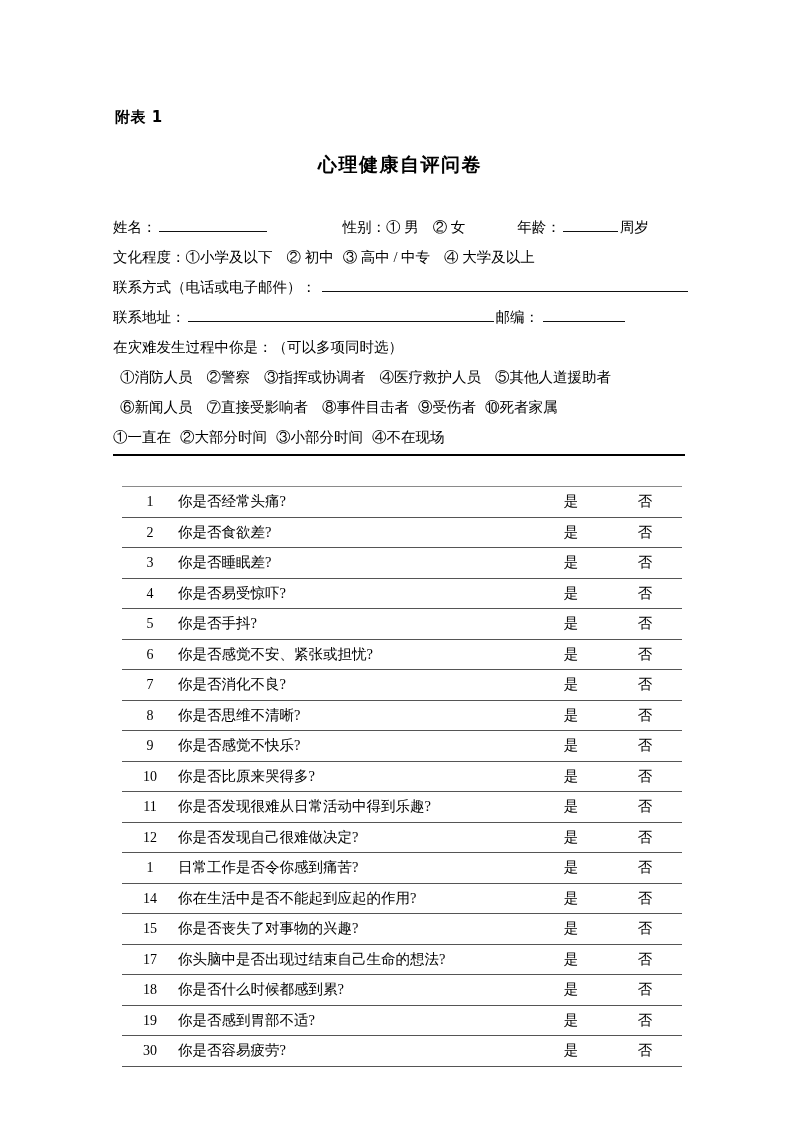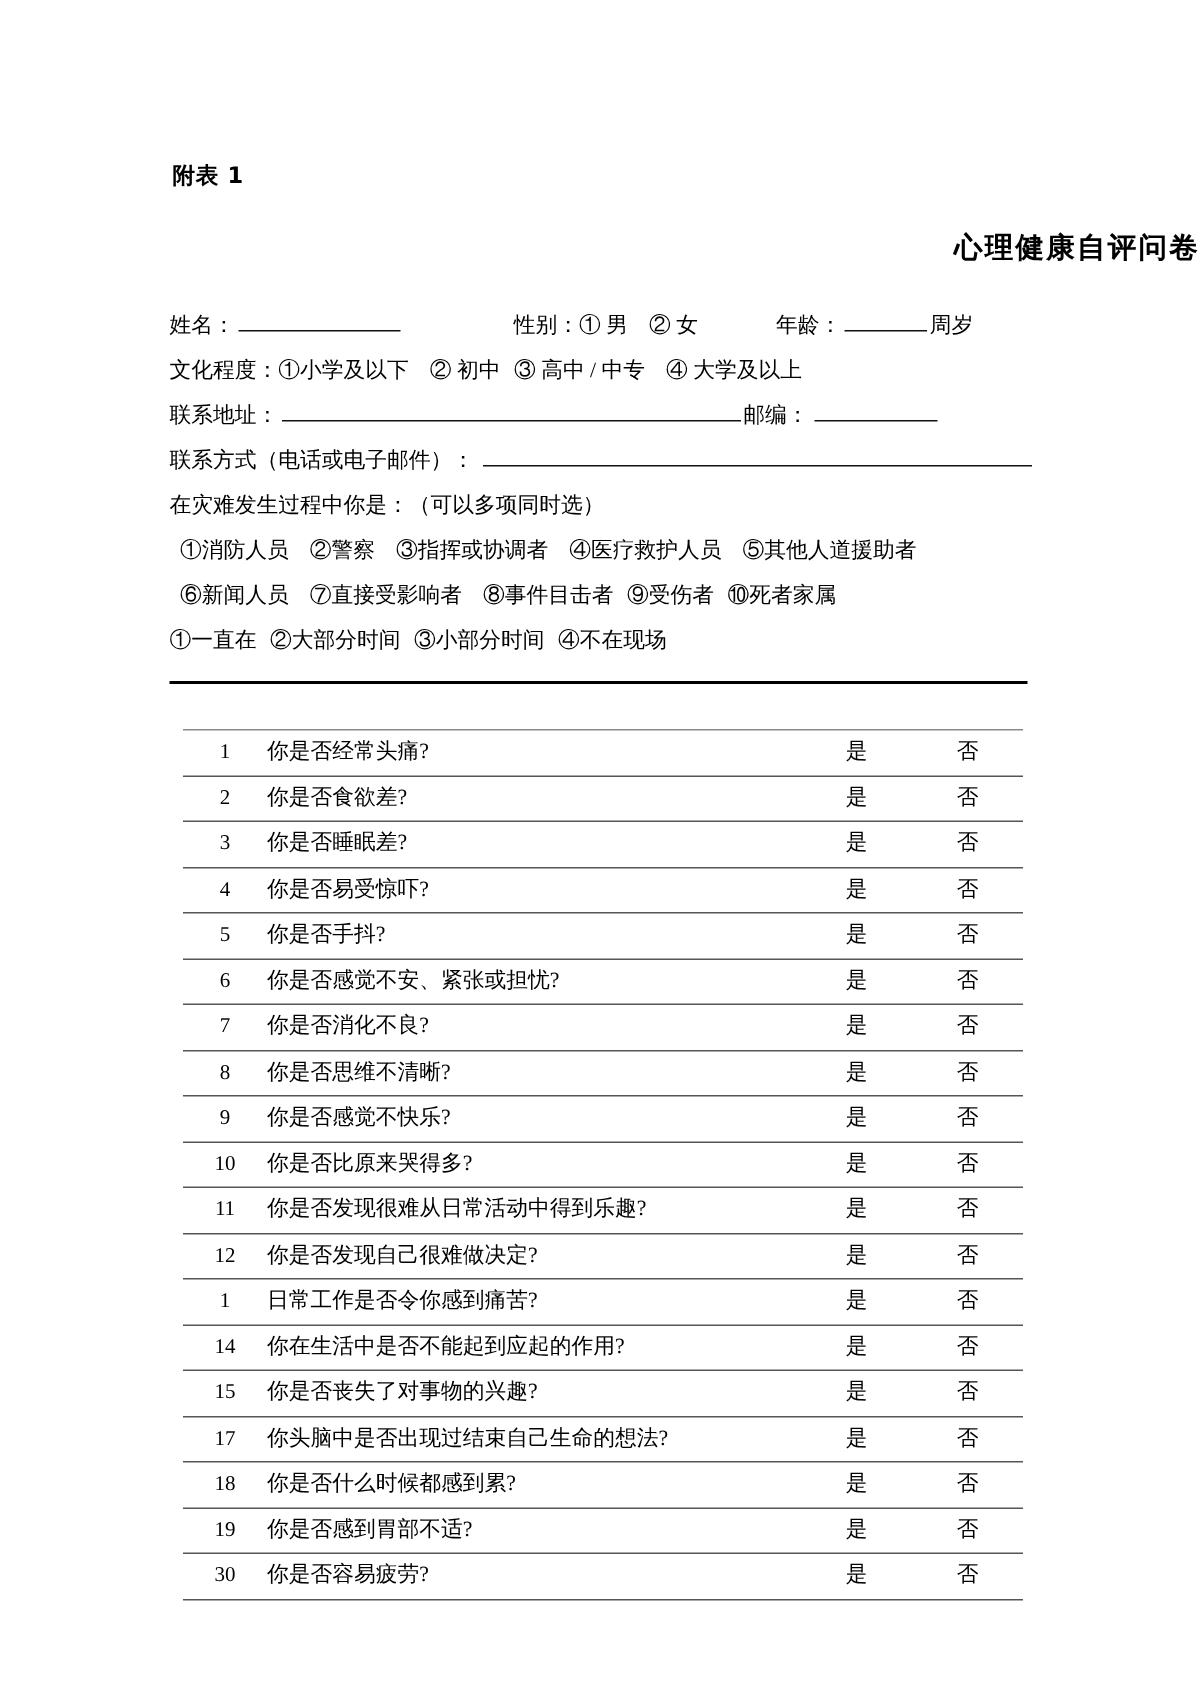--- a/index.html
+++ b/index.html
@@ -36,32 +36,32 @@
     font-weight: bold;
     letter-spacing: 0.5px;
   }
 
   
   .doc-title {
     position: absolute;
     left: 0;
     top: 152px;
     width: 800px;
-    text-align: right;
+    text-align: center;
     font-family: "DejaVu Sans", "Liberation Sans", sans-serif;
     font-size: 19px;
     font-weight: bold;
     letter-spacing: 1.5px;
   }
 
   
   .form-block {
     position: absolute;
     left: 113px;
-    top: 202px;
+    top: 212px;
     width: 575px;
     font-size: 14.5px;
     line-height: 30px;
   }
   .form-line {
     white-space: nowrap;
     height: 30px;
     display: flex;
     align-items: baseline;
   }
@@ -162,32 +162,32 @@
       <span class="lbl">①小学及以下</span>
       <span class="sp3"></span>
       <span class="lbl">② 初中</span>
       <span class="sp2"></span>
       <span class="lbl">③ 高中 / 中专</span>
       <span class="sp3"></span>
       <span class="lbl">④ 大学及以上</span>
     </div>
 
     <div class="form-line">
+      <span class="lbl">联系方式（电话或电子邮件）：</span>
+      <span class="blank w-flex"></span>
+    </div>
+
+    <div class="form-line">
       <span class="lbl">联系地址：</span>
       <span class="blank w-addr"></span>
       <span class="lbl">邮编：</span>
       <span class="blank w-zip"></span>
     </div>
 
     <div class="form-line">
-      <span class="lbl">联系方式（电话或电子邮件）：</span>
-      <span class="blank w-flex"></span>
-    </div>
-
-    <div class="form-line">
       <span class="lbl">在灾难发生过程中你是：（可以多项同时选）</span>
     </div>
 
     <div class="form-line indent">
       <span class="lbl">①消防人员</span>
       <span class="sp3"></span>
       <span class="lbl">②警察</span>
       <span class="sp3"></span>
       <span class="lbl">③指挥或协调者</span>
       <span class="sp3"></span>

